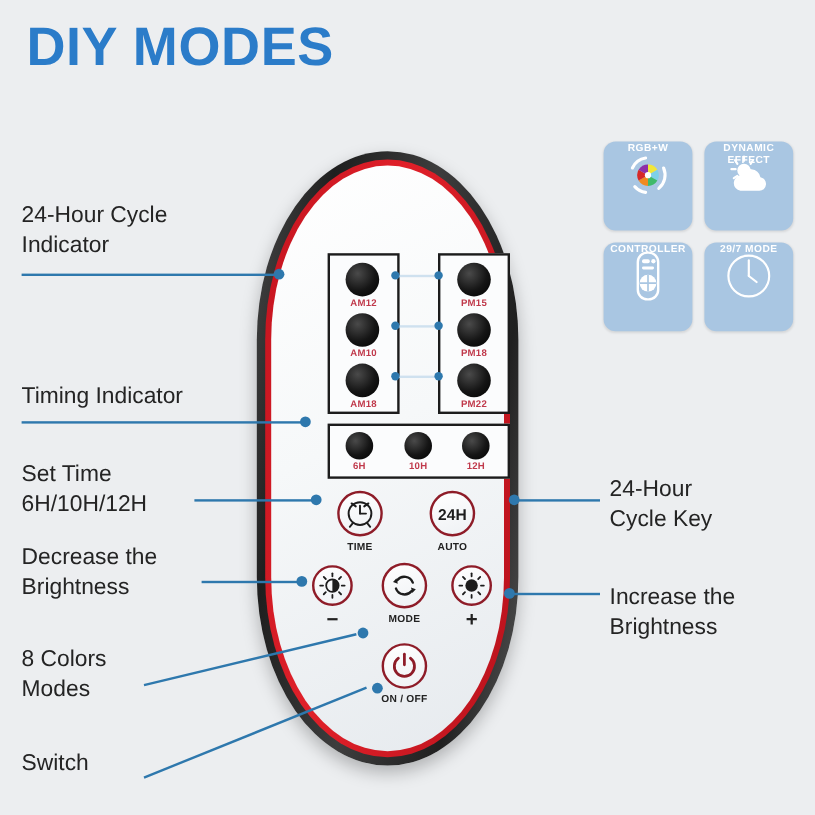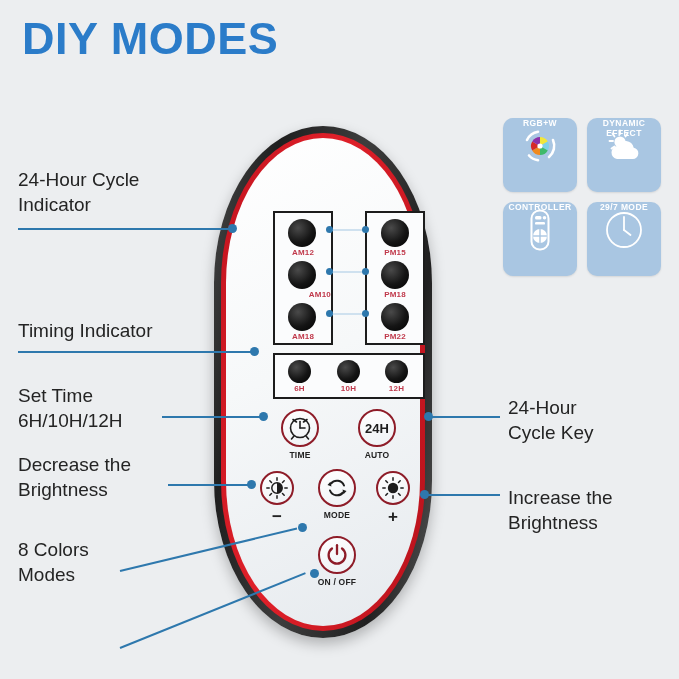--- a/index.html
+++ b/index.html
@@ -192,21 +192,21 @@
 
   <div class="remote">
     <div class="rim"></div>
     <div class="redring"></div>
     <div class="face">
 
       <div class="panel" id="panel-left">
         <div class="keydot" style="left:13px;top:6px;width:28px;height:28px;"></div>
         <div class="ktext" style="left:0;top:35px;width:56px;">AM12</div>
         <div class="keydot" style="left:13px;top:48px;width:28px;height:28px;"></div>
-        <div class="ktext" style="left:0;top:77px;width:56px;text-align:right;">AM10</div>
+        <div class="ktext" style="left:0;top:77px;width:56px;">AM10</div>
         <div class="keydot" style="left:13px;top:90px;width:28px;height:28px;"></div>
         <div class="ktext" style="left:0;top:119px;width:56px;">AM18</div>
       </div>
 
       <div class="panel" id="panel-right">
         <div class="keydot" style="left:14px;top:6px;width:28px;height:28px;"></div>
         <div class="ktext" style="left:0;top:35px;width:56px;">PM15</div>
         <div class="keydot" style="left:14px;top:48px;width:28px;height:28px;"></div>
         <div class="ktext" style="left:0;top:77px;width:56px;">PM18</div>
         <div class="keydot" style="left:14px;top:90px;width:28px;height:28px;"></div>
@@ -323,20 +323,21 @@
   <div class="clabel" style="left:18px;top:452px;width:215px;">Decrease the
 Brightness</div>
   <div class="cline" style="left:168px;top:484px;width:84px;"></div>
   <div class="cdot" style="left:247px;top:480px;"></div>
 
   <div class="clabel" style="left:18px;top:537px;width:215px;">8 Colors
 Modes</div>
   <div class="cline" style="left:120px;top:570px;width:182px;transform:rotate(-13.5deg);"></div>
   <div class="cdot" style="left:298px;top:523px;"></div>
 
+  <div class="clabel" style="left:18px;top:624px;width:215px;">Switch</div>
   <div class="cline" style="left:120px;top:647px;width:200px;transform:rotate(-22deg);"></div>
   <div class="cdot" style="left:310px;top:569px;"></div>
 
   <div class="clabel" style="left:508px;top:395px;width:170px;">24-Hour
 Cycle Key</div>
   <div class="cline" style="left:428px;top:416px;width:72px;"></div>
   <div class="cdot" style="left:424px;top:412px;"></div>
 
   <div class="clabel" style="left:508px;top:485px;width:170px;">Increase the
 Brightness</div>

